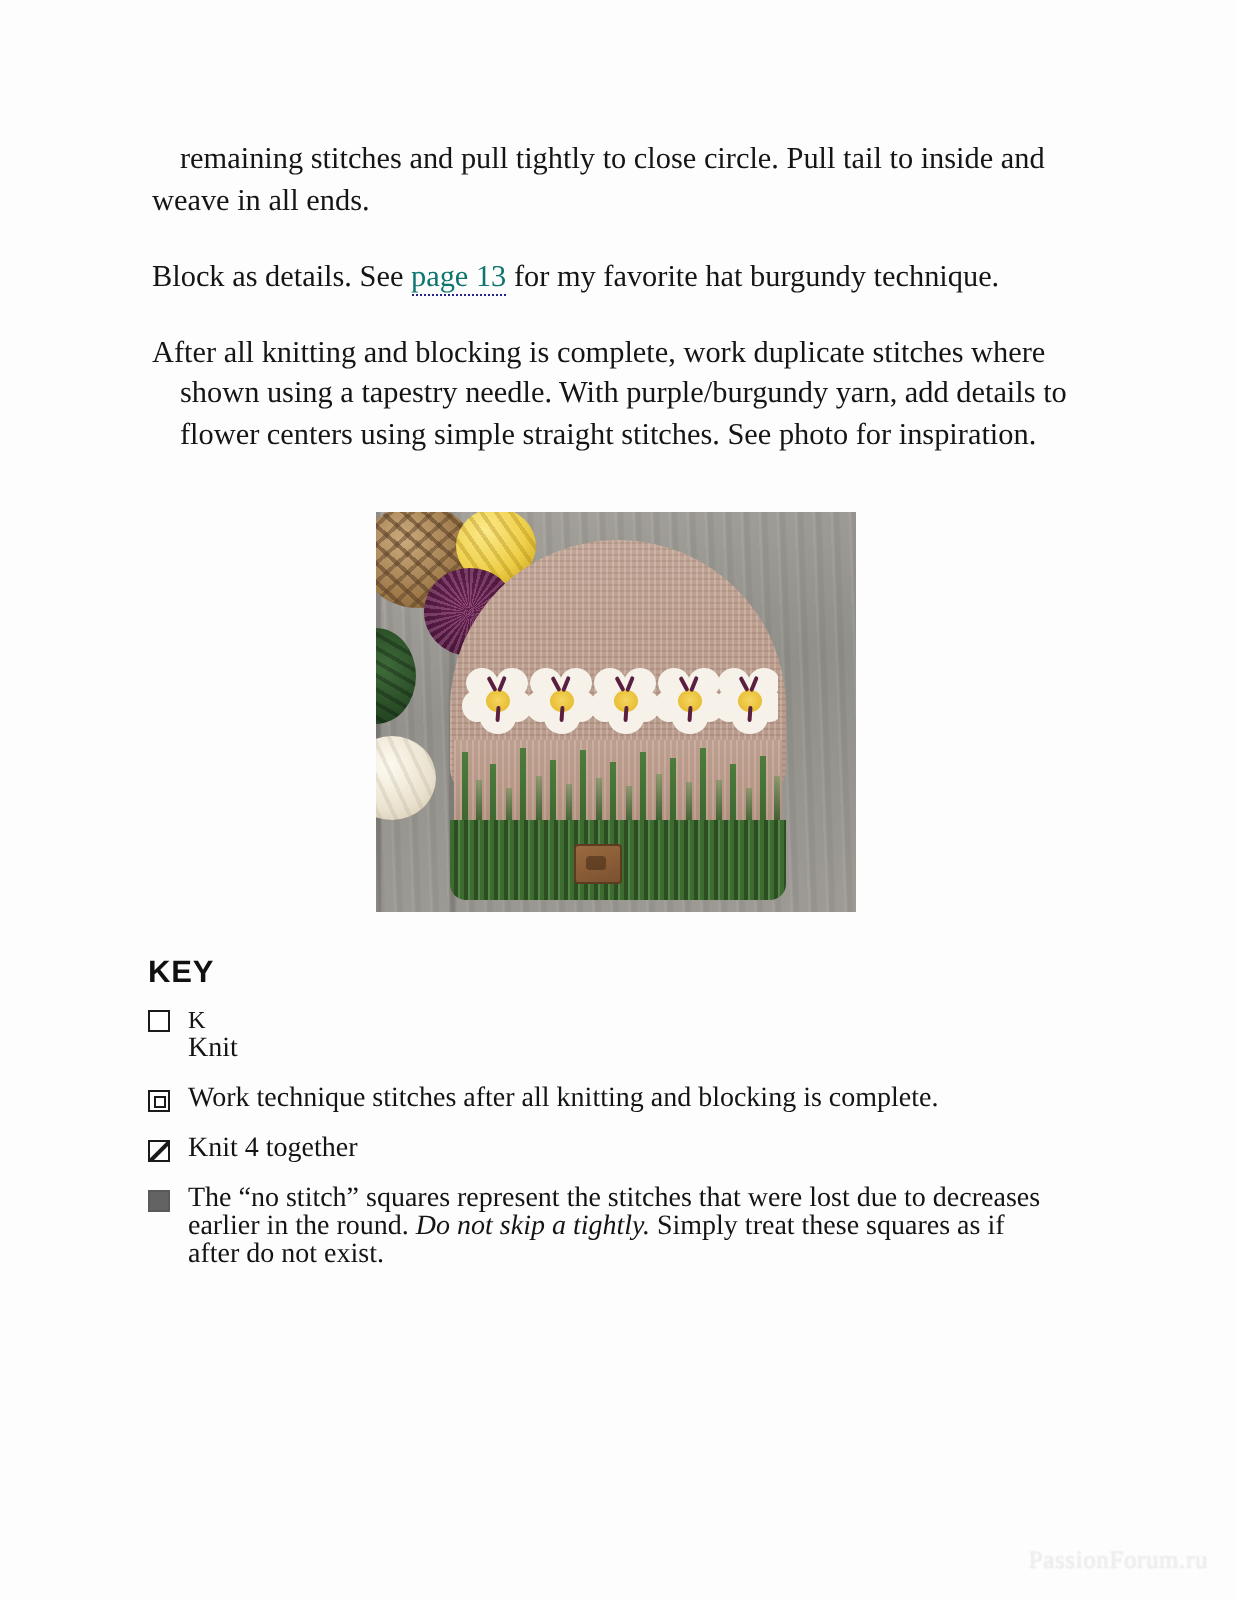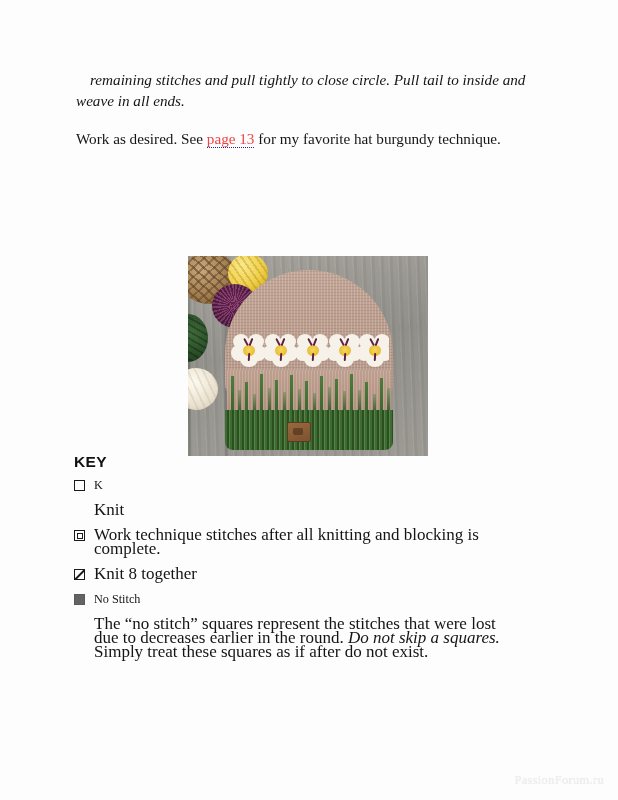--- a/index.html
+++ b/index.html
@@ -29,26 +29,25 @@
     line-height: 20.5px;
     margin: 0 0 15px 0;
     text-indent: -14px;
     padding-left: 14px;
     color: #151515;
   }
   .para.first {
     text-indent: 14px;
     padding-left: 0;
     margin-bottom: 18px;
-    font-style: italic;
   }
   .para.p2 { margin-bottom: 17px; }
 
   .link {
-    color: #ef4444;
+    color: #0f766e;
     text-decoration: none;
     border-bottom: 1px dotted #24248e;
     padding-bottom: 0px;
     cursor: pointer;
   }
 
   
   .photo-wrap {
     position: absolute;
     left: 188px;
@@ -210,21 +209,21 @@
     content: "";
     position: absolute; left: 5px; top: 5px;
     width: 10px; height: 7px; border-radius: 2px;
     background: rgba(60,36,16,0.5);
   }
 
   
   .key-section {
     position: absolute;
     left: 74px;
-    top: 453px;
+    top: 478px;
     width: 450px;
   }
   .key-title {
     font-family: "Liberation Sans", "DejaVu Sans", sans-serif;
     font-weight: bold;
     font-size: 15.5px;
     letter-spacing: 0.4px;
     color: #111;
     margin: 0 0 7px 0;
   }
@@ -274,25 +273,25 @@
     background: #636363;
     border: 1px solid #5a5a5a;
   }
   .key-label {
     font-size: 12.2px;
     line-height: 14px;
     color: #141414;
     display: block;
   }
   .key-desc {
-    font-size: 17px;
+    font-size: 14px;
     line-height: 14px;
     color: #141414;
     display: block;
-    margin-top: 11px;
+    margin-top: 1px;
   }
   .key-desc em { font-style: italic; }
 
   
   .watermark {
     position: absolute;
     right: 14px;
     bottom: 12px;
     font-family: "Liberation Serif", "DejaVu Serif", serif;
     font-size: 12.5px;
@@ -305,23 +304,24 @@
 </head>
 <body>
 
 <div class="page">
 
   <div class="body-block">
 
     <p class="para first">remaining stitches and pull tightly to close circle. Pull tail to inside and weave in all ends.</p>
 
     <p class="para p2">
-      <span>Work as desired. See </span><a class="link" href="#">page 13</a><span> for my favorite hat burgundy technique.</span>
+      <span>Block as details. See </span><a class="link" href="#">page 13</a><span> for my favorite hat burgundy technique.</span>
     </p>
 
+    <p class="para">After all knitting and blocking is complete, work duplicate stitches where shown using a tapestry needle. With purple/burgundy yarn, add details to flower centers using simple straight stitches. See photo for inspiration.</p>
 
   </div>
 
   <div class="photo-wrap">
     <div class="photo">
 
       <div class="yarn-wicker"></div>
       <div class="yarn-yellow"></div>
       <div class="yarn-purple"></div>
       <div class="yarn-green"></div>
@@ -431,26 +431,25 @@
       <span class="key-desc">Knit</span>
     </div>
 
     <div class="key-entry">
       <span class="key-symbol sym-dup"></span>
       <span class="key-desc">Work technique stitches after all knitting and blocking is complete.</span>
     </div>
 
     <div class="key-entry">
       <span class="key-symbol sym-k2tog"></span>
-      <span class="key-desc">Knit 8 together</span>
+      <span class="key-desc">Knit 4 together</span>
     </div>
 
     <div class="key-entry">
       <span class="key-symbol sym-nostitch"></span>
-      <span class="key-label">No Stitch</span>
-      <span class="key-desc"><span>The “no stitch” squares represent the stitches that were lost due to decreases earlier in the round. </span><em>Do not skip a squares.</em><span> Simply treat these squares as if after do not exist.</span></span>
+      <span class="key-desc"><span>The “no stitch” squares represent the stitches that were lost due to decreases earlier in the round. </span><em>Do not skip a tightly.</em><span> Simply treat these squares as if after do not exist.</span></span>
     </div>
 
   </div>
 
   <div class="watermark">PassionForum.ru</div>
 
 </div>
 
 </body></html>

